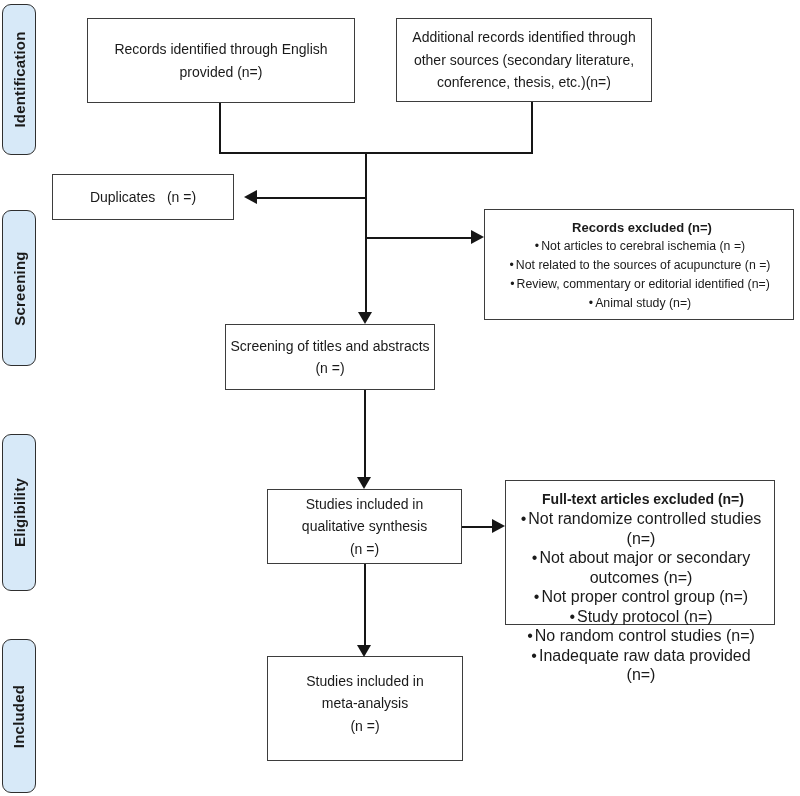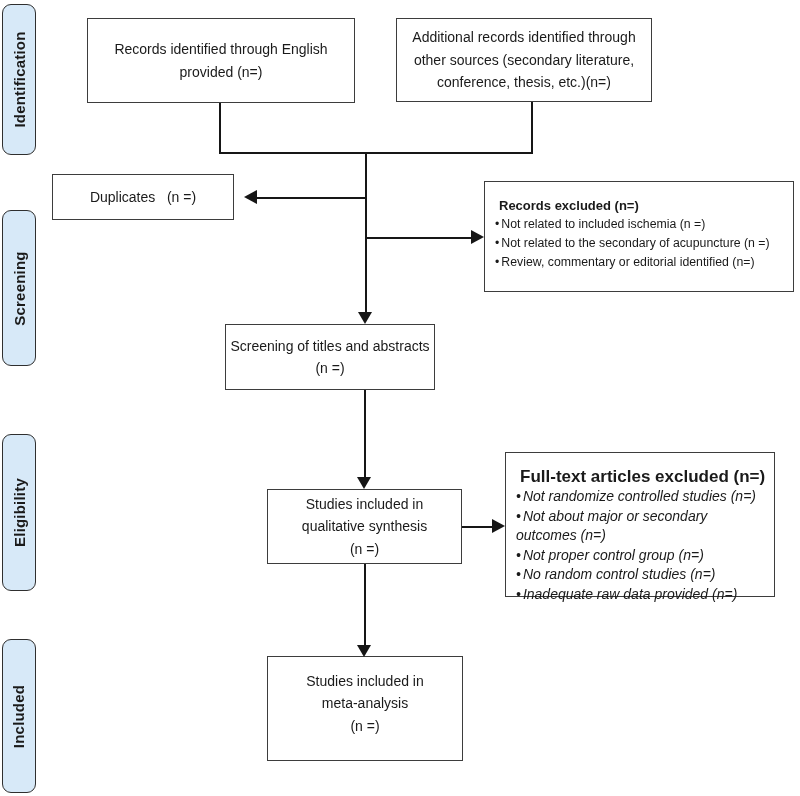--- a/index.html
+++ b/index.html
@@ -38,29 +38,30 @@
     align-items:center;justify-content:center;
     text-align:right;
     font-size:14px;line-height:1.6;
   }
   .box.top-align{justify-content:flex-start;padding-top:13px;}
   .box.pre{white-space:pre;}
 
   .excl-box{
     position:absolute;background:#ffffff;
     border:1.5px solid var(--box-border);
-    text-align:left;
-    padding:14px 8px 4px 10px;
+    text-align:center;
+    padding:8px 8px 4px 10px;
+    margin-top:28px;
   }
   .excl-title{font-weight:bold;font-size:13px;line-height:19px;padding-left:4px;}
   .excl-list{font-size:12.3px;}
   .excl-list .bullet{line-height:19px;}
   .excl-list .bullet::before{content:"\2022";margin-right:2px;}
-  .excl-box.small .excl-title{font-size:17px;line-height:20px;}
-  .excl-box.small .excl-list{font-size:14px;font-style:italic;}
+  .excl-box.small .excl-title{font-size:14px;line-height:20px;}
+  .excl-box.small .excl-list{font-size:16px;}
   .excl-box.small .excl-list .bullet{line-height:19.5px;}
 
   
   .hline{position:absolute;height:1.5px;background:var(--line);}
   .vline{position:absolute;width:1.5px;background:var(--line);}
 
   
   .arr{position:absolute;width:0;height:0;}
   .arr.down{border-left:7px solid transparent;border-right:7px solid transparent;border-top:12px solid var(--line);}
   .arr.left{border-top:7px solid transparent;border-bottom:7px solid transparent;border-right:13px solid var(--line);}
@@ -95,43 +96,45 @@
     <div>conference, thesis, etc.)(n=)</div>
   </div>
 
   <div class="box pre" style="left:52px;top:174px;width:182px;height:46px;">
     <div>Duplicates   (n =)</div>
   </div>
 
   <div class="excl-box" style="left:484px;top:181px;width:310px;height:111px;">
     <div class="excl-title">Records excluded (n=)</div>
     <div class="excl-list">
-        <div class="bullet">Not related to included ischemia (n =)</div>
-        <div class="bullet">Not related to the secondary of acupuncture (n =)</div>
+        <div class="bullet">Not articles to cerebral ischemia (n =)</div>
+        <div class="bullet">Not related to the sources of acupuncture (n =)</div>
         <div class="bullet">Review, commentary or editorial identified (n=)</div>
+        <div class="bullet">Animal study (n=)</div>
       </div>
   </div>
 
   <div class="box" style="left:225px;top:324px;width:210px;height:66px;">
     <div>Screening of titles and abstracts</div>
     <div>(n =)</div>
   </div>
 
   <div class="box" style="left:267px;top:489px;width:195px;height:75px;">
     <div>Studies included in</div>
     <div>qualitative synthesis</div>
     <div>(n =)</div>
   </div>
 
   <div class="excl-box small" style="left:505px;top:452px;width:270px;height:145px;">
     <div class="excl-title">Full-text articles excluded (n=)</div>
     <div class="excl-list">
         <div class="bullet">Not randomize controlled studies (n=)</div>
         <div class="bullet">Not about major or secondary outcomes (n=)</div>
         <div class="bullet">Not proper control group (n=)</div>
+        <div class="bullet">Study protocol (n=)</div>
         <div class="bullet">No random control studies (n=)</div>
         <div class="bullet">Inadequate raw data provided (n=)</div>
       </div>
   </div>
 
   <div class="box top-align" style="left:267px;top:656px;width:196px;height:105px;">
     <div>Studies included in</div>
     <div>meta-analysis</div>
     <div>(n =)</div>
   </div>

